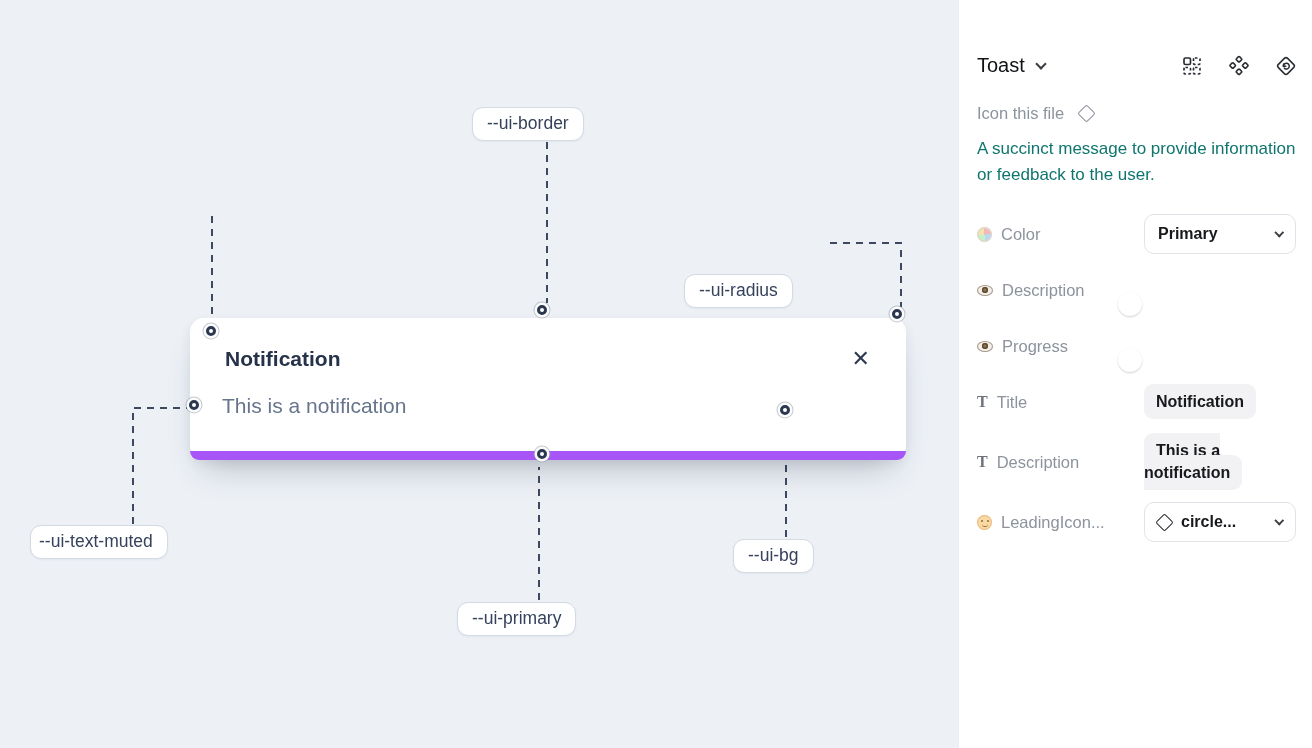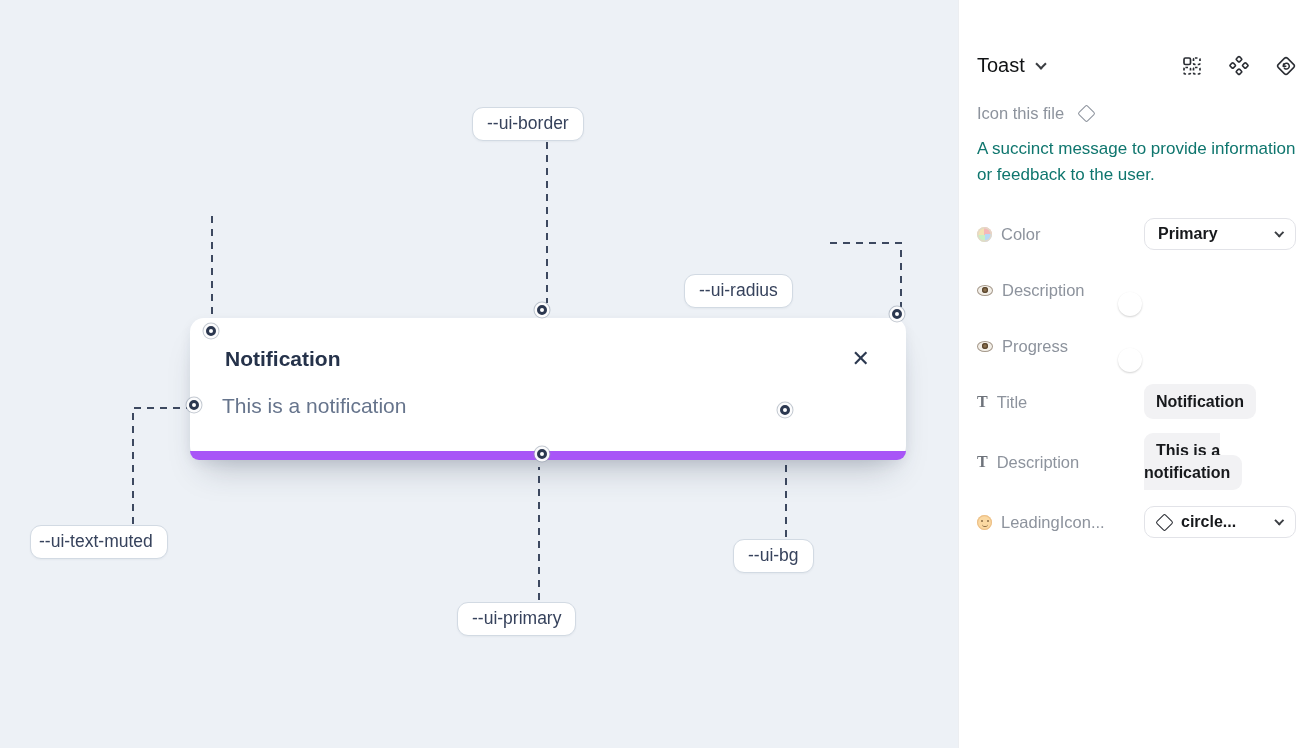--- a/index.html
+++ b/index.html
@@ -79,21 +79,21 @@
                 box-shadow:inset 0 0 0 1.2px #5a4730; }
   .smiley { width:15px; height:15px; border-radius:50%; background:#fbd9a2;
             box-shadow:inset 0 0 0 1.2px #ecc089; position:relative; }
   .smiley::before { content:""; position:absolute; left:3.5px; top:5px; width:2px; height:2px;
                     border-radius:50%; background:#8a6a43; box-shadow:6px 0 0 #8a6a43; }
   .smiley::after { content:""; position:absolute; left:4.5px; top:8px; width:6px; height:3px;
                    border-bottom:1.4px solid #8a6a43; border-radius:0 0 6px 6px; }
 
   .ctrl { width:152px; flex:none; }
   .dropdown {
-    width:152px; height:32px; background:#fff; border:1px solid #e2e3e8; border-radius:10px;
+    width:152px; height:40px; background:#fff; border:1px solid #e2e3e8; border-radius:10px;
     display:flex; align-items:center; justify-content:space-between; padding:0 13px;
     font-size:16px; font-weight:600; color:#17191c; cursor:pointer;
   }
   .dropdown .chev { width:6.5px; height:6.5px; border-color:#3a3d42; margin-top:-4px; }
   .dropdown .dd-left { display:flex; align-items:center; gap:10px; min-width:0; }
   .dropdown .dd-text { overflow:hidden; text-overflow:ellipsis; white-space:nowrap; }
   .dropdown .diamond-outline { border-color:#2a2d33; flex:none; }
 
   .toggle { width:50px; height:28px; border-radius:14px; position:relative; cursor:pointer; }
   .toggle .knob { position:absolute; top:2px; right:2px; width:24px; height:24px;

